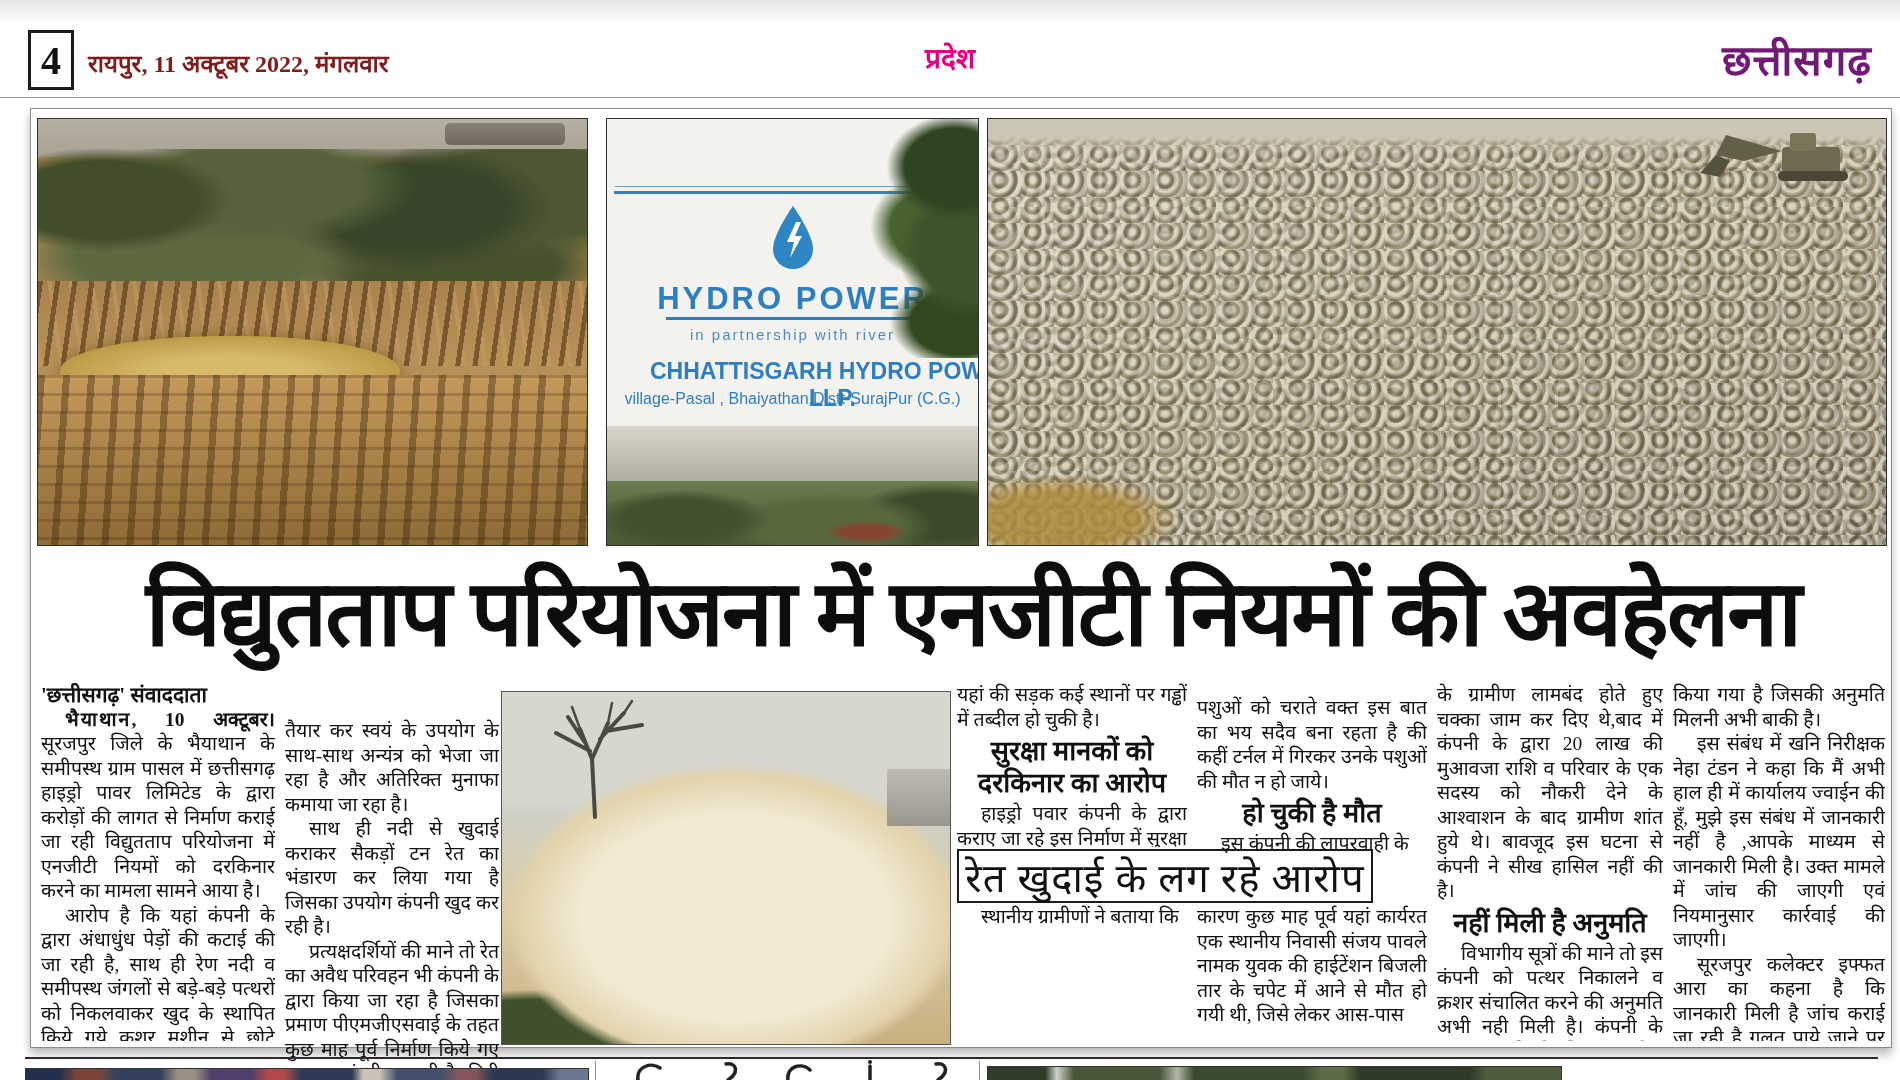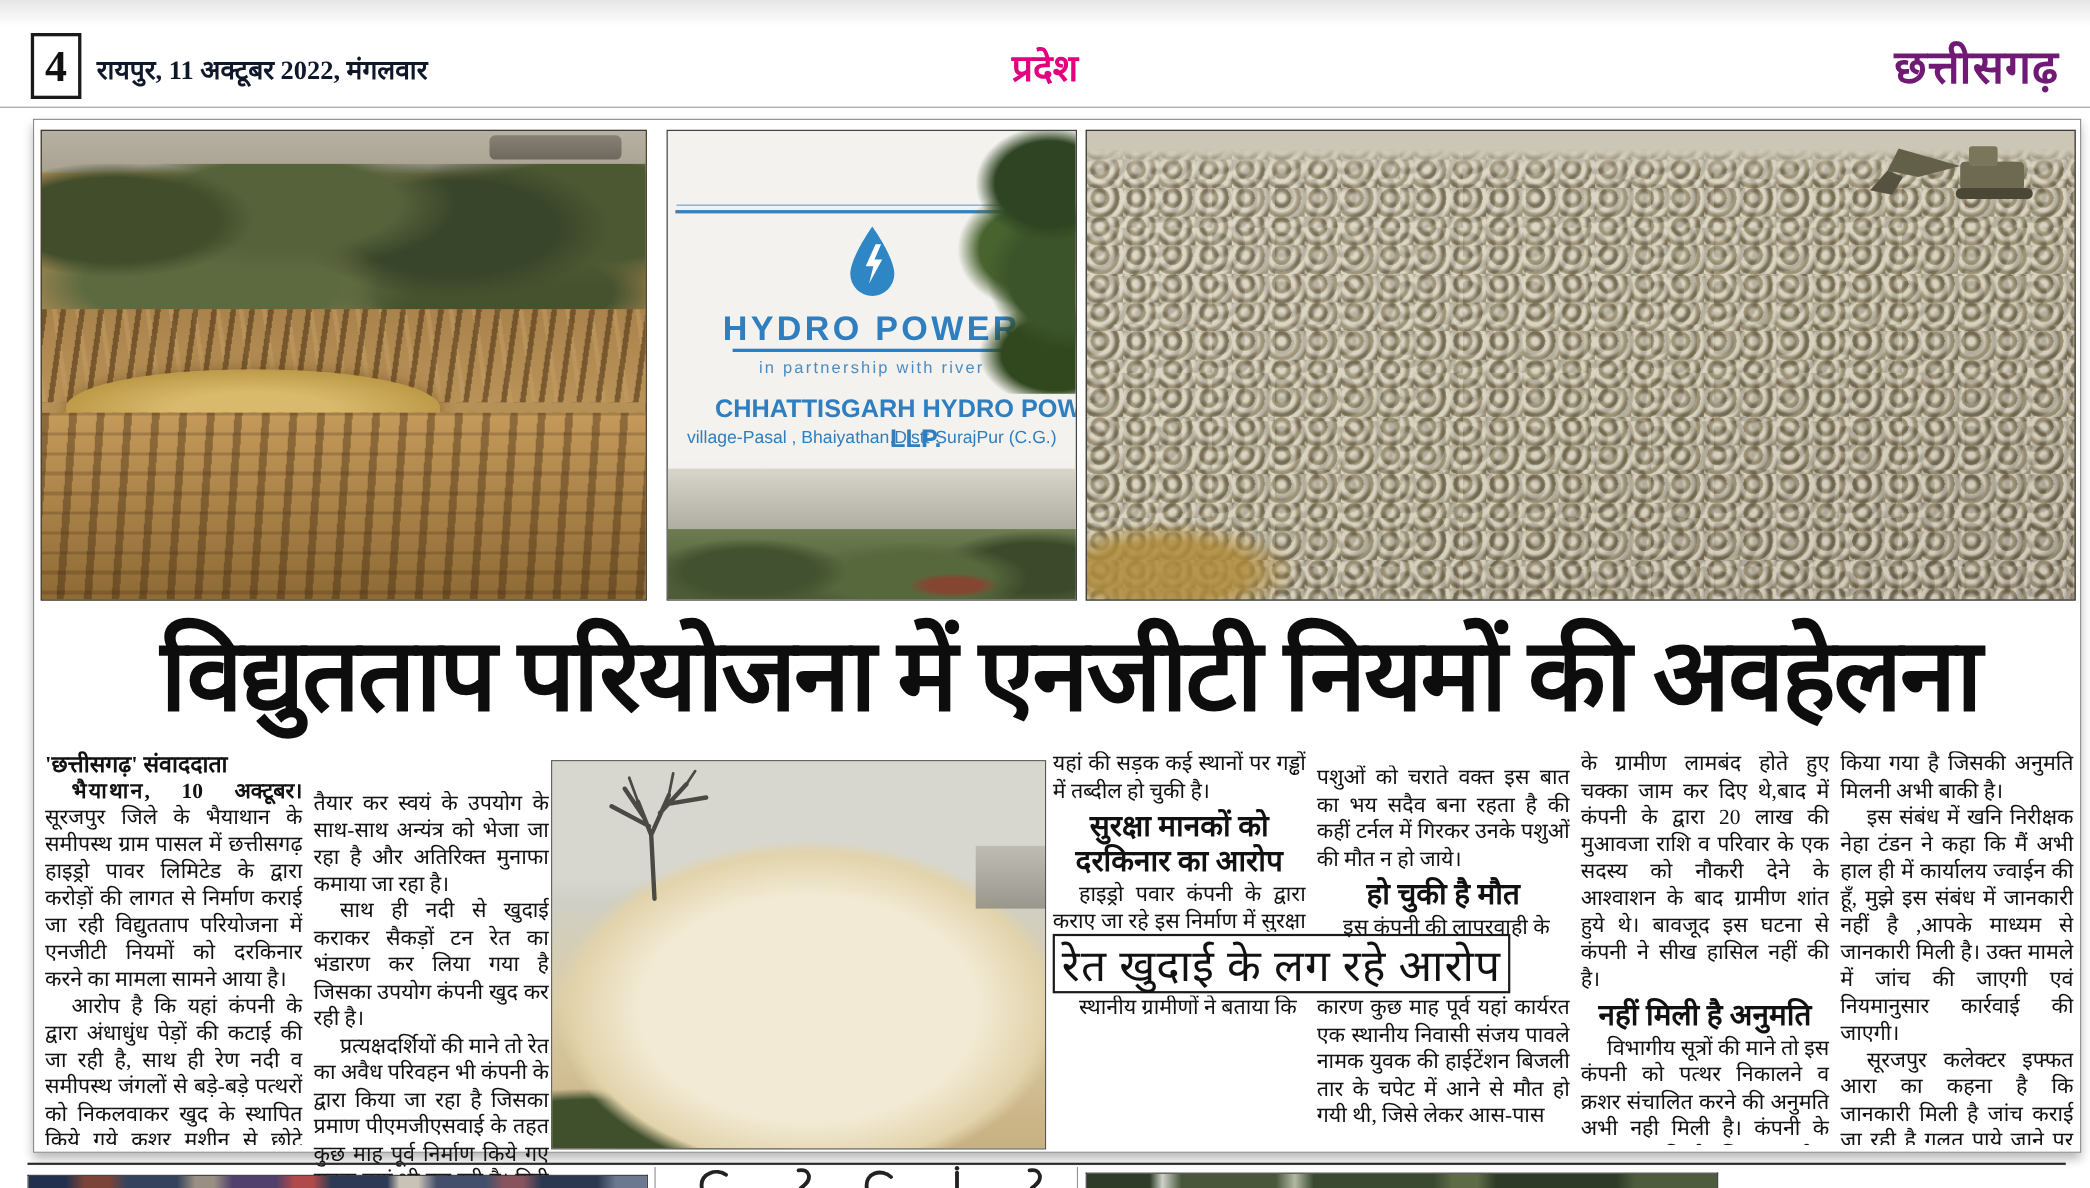--- a/index.html
+++ b/index.html
@@ -5,23 +5,23 @@
   html,body{margin:0;padding:0;background:#fff;}
   .page{position:relative;width:1900px;height:1080px;background:#fff;overflow:hidden;
         font-family:"Liberation Serif", serif;color:#111;}
   .page::before{content:"";position:absolute;top:0;left:0;right:0;height:24px;
         background:linear-gradient(#e6e6e6,rgba(255,255,255,0));pointer-events:none;}
 
   
   .pagenum-box{position:absolute;left:28px;top:30px;width:40px;height:54px;border:3px solid #1a1a1a;
         background:#fff;display:flex;align-items:center;justify-content:center;
         font-size:40px;font-weight:bold;}
-  .dateline{position:absolute;left:88px;top:46px;font-size:24px;font-weight:bold;color:#0f172a;}
+  .dateline{position:absolute;left:88px;top:46px;font-size:24px;font-weight:bold;color:#7f1d1d;}
   .section{position:absolute;left:0;right:0;top:38px;text-align:center;
-        font-size:34px;font-weight:bold;}
+        font-size:28px;font-weight:bold;}
   .brand{position:absolute;right:28px;top:30px;font-size:42px;font-weight:bold;
         font-family:"Liberation Sans", sans-serif;letter-spacing:1px;}
   .header-rule{position:absolute;top:97px;left:0;width:1900px;height:1px;background:#9b9b9b;}
 
   
   .article-box{position:absolute;left:30px;top:108px;width:1860px;height:938px;
         border:1px solid #8a8a8a;background:#fff;box-shadow:0 6px 9px rgba(0,0,0,.28);}
 
   .photo{position:absolute;border:1px solid #2f2f2f;overflow:hidden;}
 

